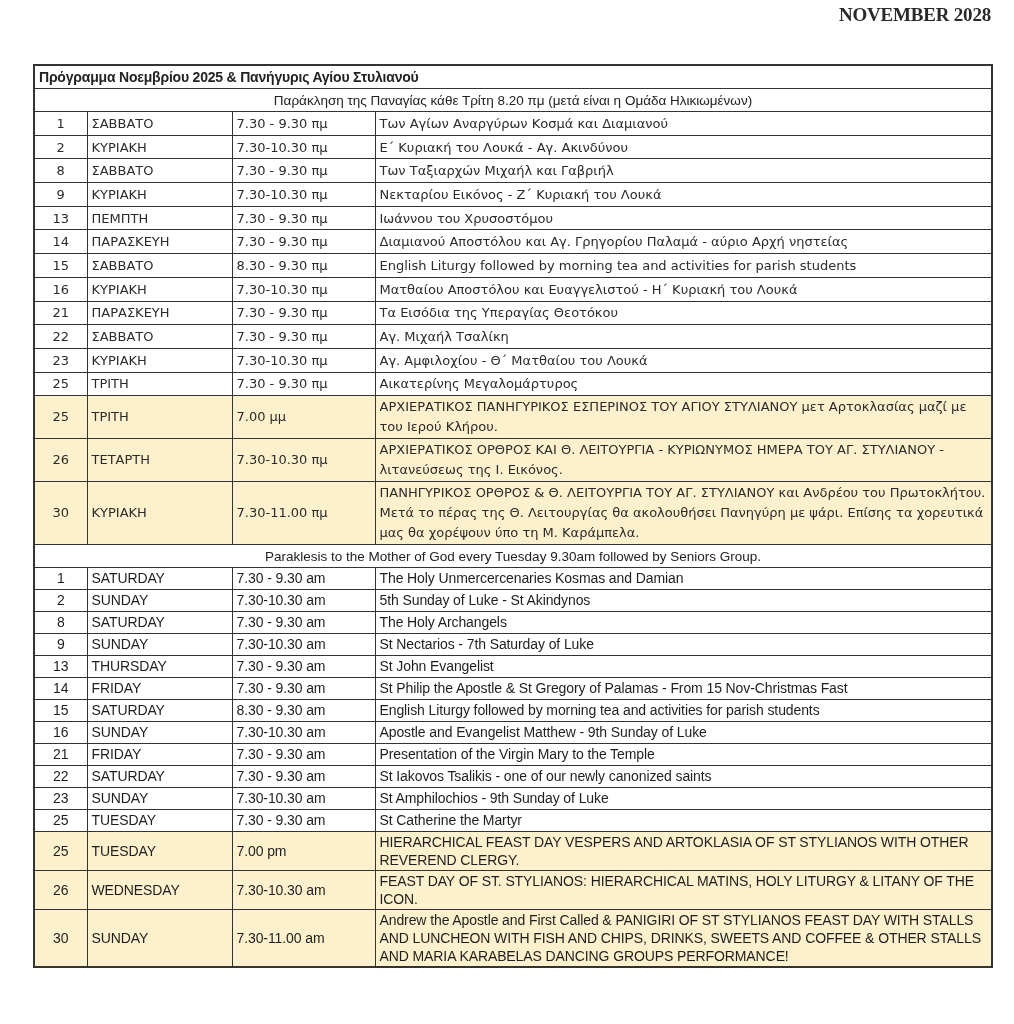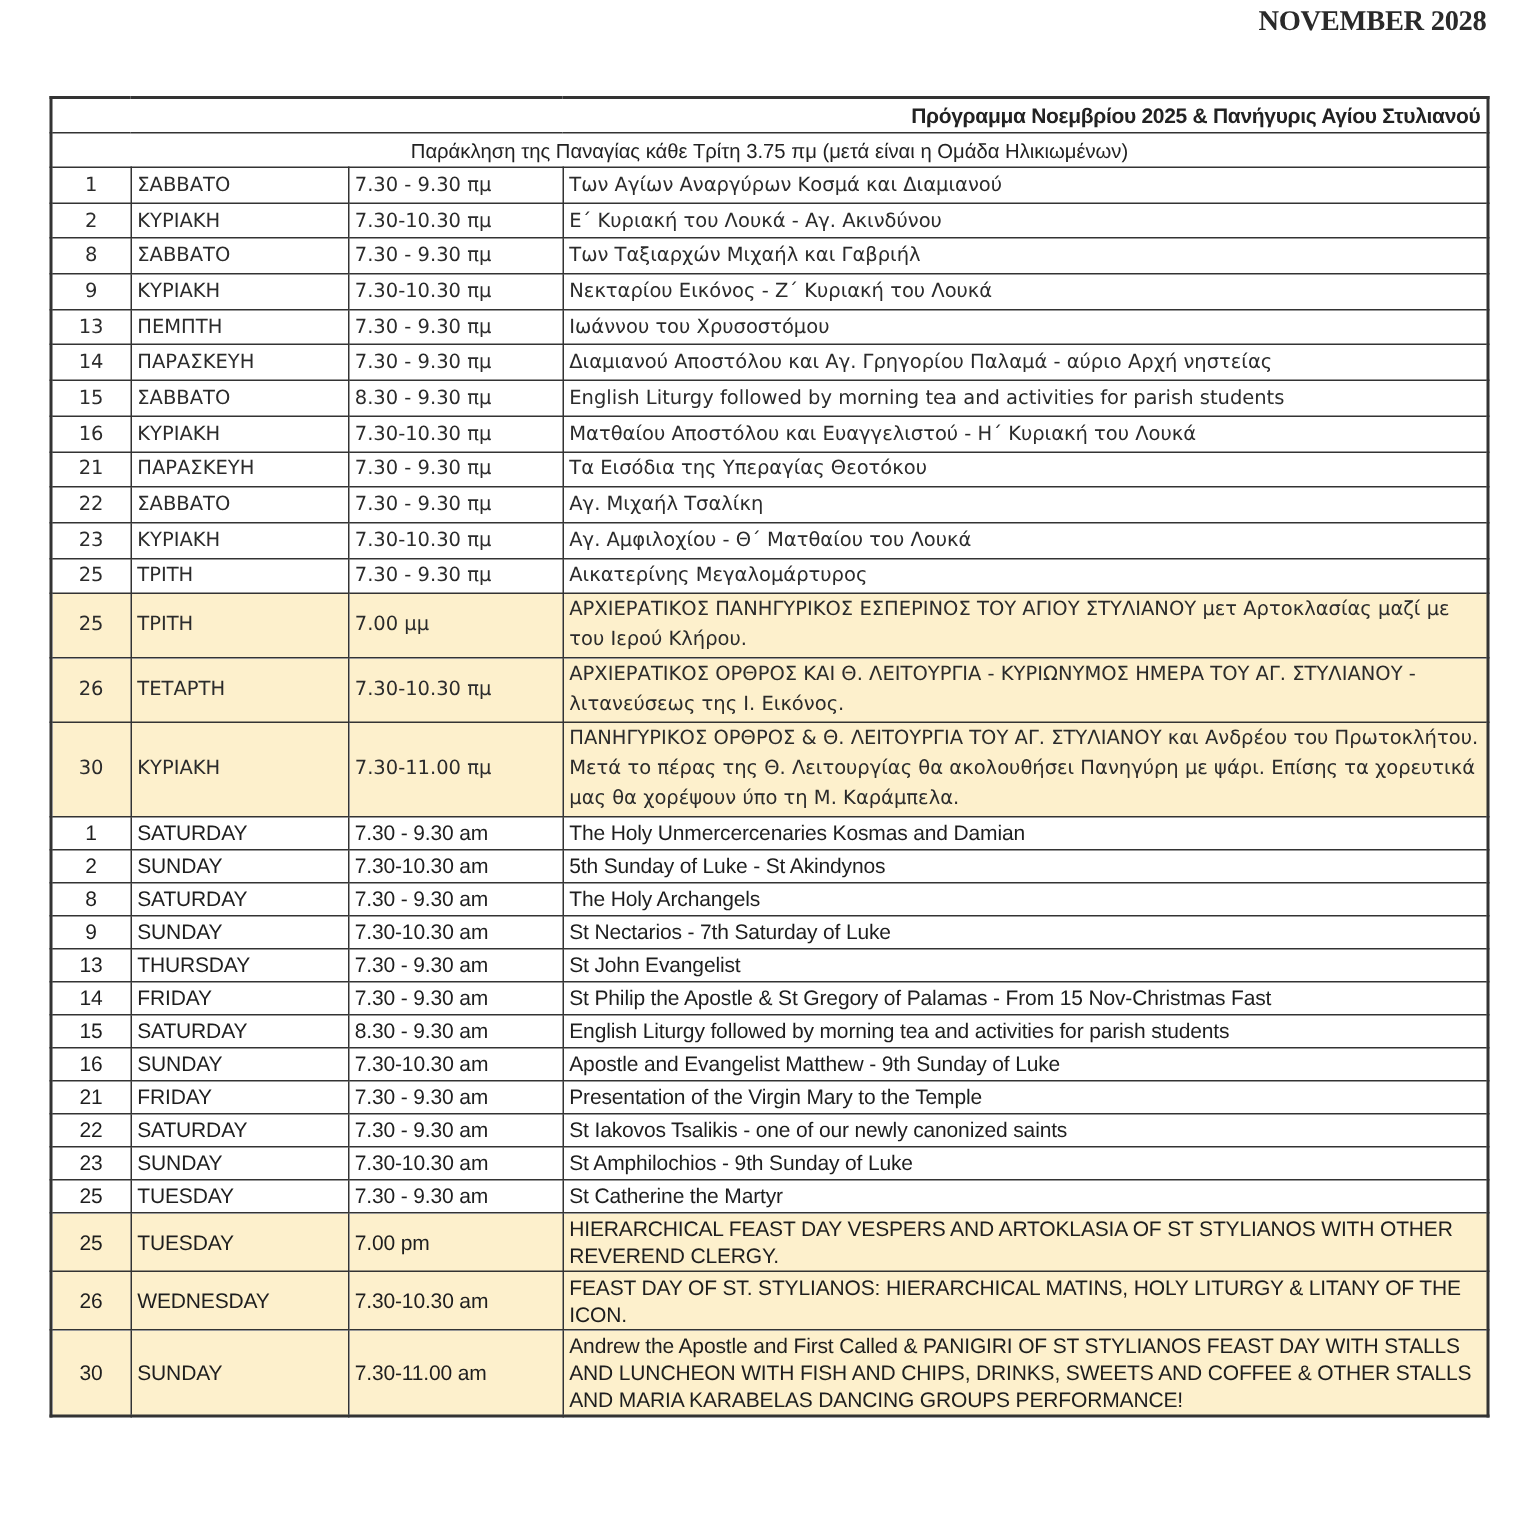--- a/index.html
+++ b/index.html
@@ -23,21 +23,21 @@
   }
   col.c-date { width: 53px; }
   col.c-day { width: 145px; }
   col.c-time { width: 143px; }
   col.c-desc { width: auto; }
   
   .gr td { font-family: "DejaVu Sans", sans-serif; font-size: 13px; color: #2b2b2b; height: 22.7px; line-height: 15px; }
   .gr td.d { text-align: center; }
   .gr.tall td { white-space: normal; line-height: 20px; padding-top: 1px; padding-bottom: 1px; }
   .title-row td {
-    text-align: right; font-family: "Liberation Sans", sans-serif; font-weight: bold;
+    text-align: left; font-family: "Liberation Sans", sans-serif; font-weight: bold;
     font-size: 14px; height: 22px; letter-spacing: -0.2px; transform-origin: center;
   }
   .sub-row td {
     text-align: center; font-family: "Liberation Sans", sans-serif; font-size: 13.5px; height: 22px;
   }
   
   .en td { font-family: "Liberation Sans", sans-serif; font-size: 14px; color: #1e1e1e; height: 21px; line-height: 15px; letter-spacing: -0.1px; }
   .en td.d { text-align: center; }
   .en.tall td { white-space: normal; line-height: 18px; padding-top: 1px; padding-bottom: 1px; }
   .hl td { background: #fdf0cc; }
@@ -52,21 +52,21 @@
     <col class="c-date">
       <col class="c-day">
       <col class="c-time">
       <col class="c-desc">
   </colgroup>
   <tbody id="tbody">
     <tr class="title-row">
       <td colspan="4">Πρόγραμμα Νοεμβρίου 2025 &amp; Πανήγυρις Αγίου Στυλιανού</td>
     </tr>
     <tr class="sub-row">
-      <td colspan="4">Παράκληση της Παναγίας κάθε Τρίτη 3.75 πμ (μετά είναι η Ομάδα Ηλικιωμένων)</td>
+      <td colspan="4">Παράκληση της Παναγίας κάθε Τρίτη 8.20 πμ (μετά είναι η Ομάδα Ηλικιωμένων)</td>
     </tr>
     <tr class="gr">
         <td class="d">1</td>
         <td>ΣΑΒΒΑΤΟ</td>
         <td>7.30 - 9.30 πμ</td>
         <td>Των Αγίων Αναργύρων Κοσμά και Διαμιανού</td>
       </tr>
       <tr class="gr">
         <td class="d">2</td>
         <td>ΚΥΡΙΑΚΗ</td>
@@ -144,20 +144,23 @@
         <td>ΤΕΤΑΡΤΗ</td>
         <td>7.30-10.30 πμ</td>
         <td>ΑΡΧΙΕΡΑΤΙΚΟΣ ΟΡΘΡΟΣ ΚΑΙ Θ. ΛΕΙΤΟΥΡΓΙΑ - ΚΥΡΙΩΝΥΜΟΣ ΗΜΕΡΑ ΤΟΥ ΑΓ. ΣΤΥΛΙΑΝΟΥ - λιτανεύσεως της Ι. Εικόνος.</td>
       </tr>
       <tr class="gr hl tall">
         <td class="d">30</td>
         <td>ΚΥΡΙΑΚΗ</td>
         <td>7.30-11.00 πμ</td>
         <td>ΠΑΝΗΓΥΡΙΚΟΣ ΟΡΘΡΟΣ &amp; Θ. ΛΕΙΤΟΥΡΓΙΑ ΤΟΥ ΑΓ. ΣΤΥΛΙΑΝΟΥ και Ανδρέου του Πρωτοκλήτου. Μετά το πέρας της Θ. Λειτουργίας θα ακολουθήσει Πανηγύρη με ψάρι. Επίσης τα χορευτικά μας θα χορέψουν ύπο τη Μ. Καράμπελα.</td>
       </tr>
+    <tr class="sub-row">
+      <td colspan="4">Paraklesis to the Mother of God every Tuesday 9.30am followed by Seniors Group.</td>
+    </tr>
     <tr class="en">
         <td class="d">1</td>
         <td>SATURDAY</td>
         <td>7.30 - 9.30 am</td>
         <td>The Holy Unmercercenaries Kosmas and Damian</td>
       </tr>
       <tr class="en">
         <td class="d">2</td>
         <td>SUNDAY</td>
         <td>7.30-10.30 am</td>

